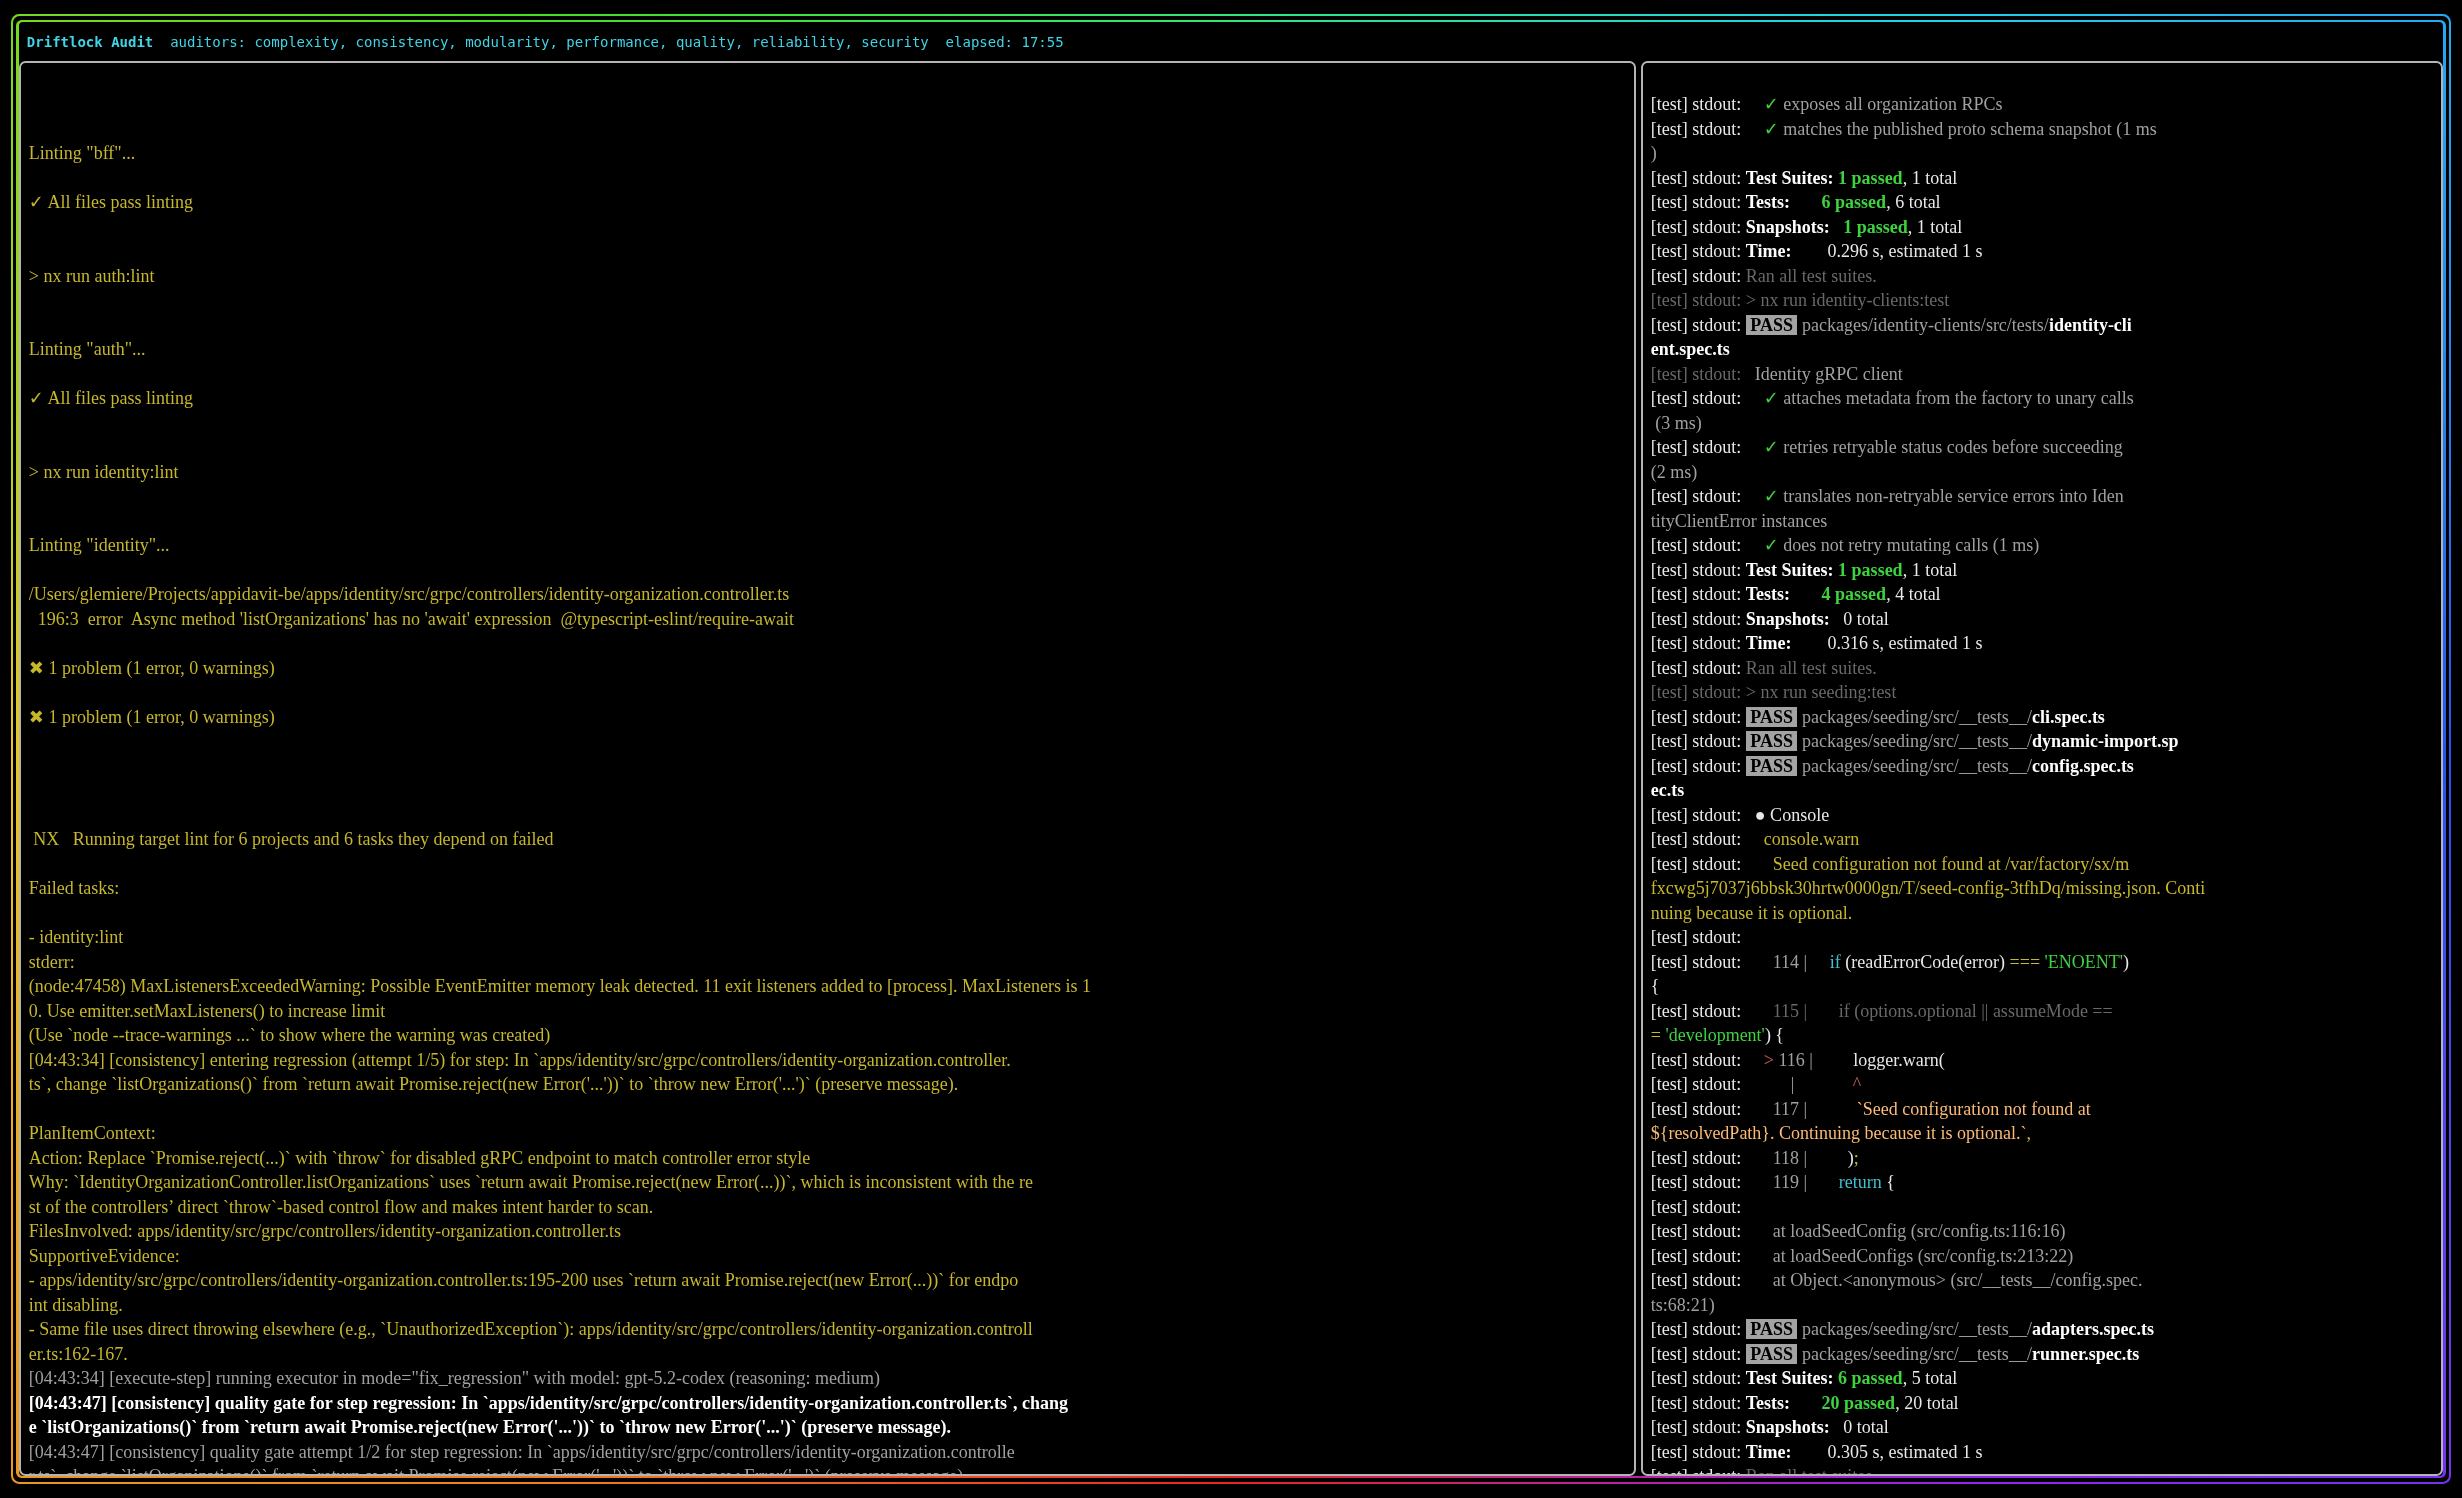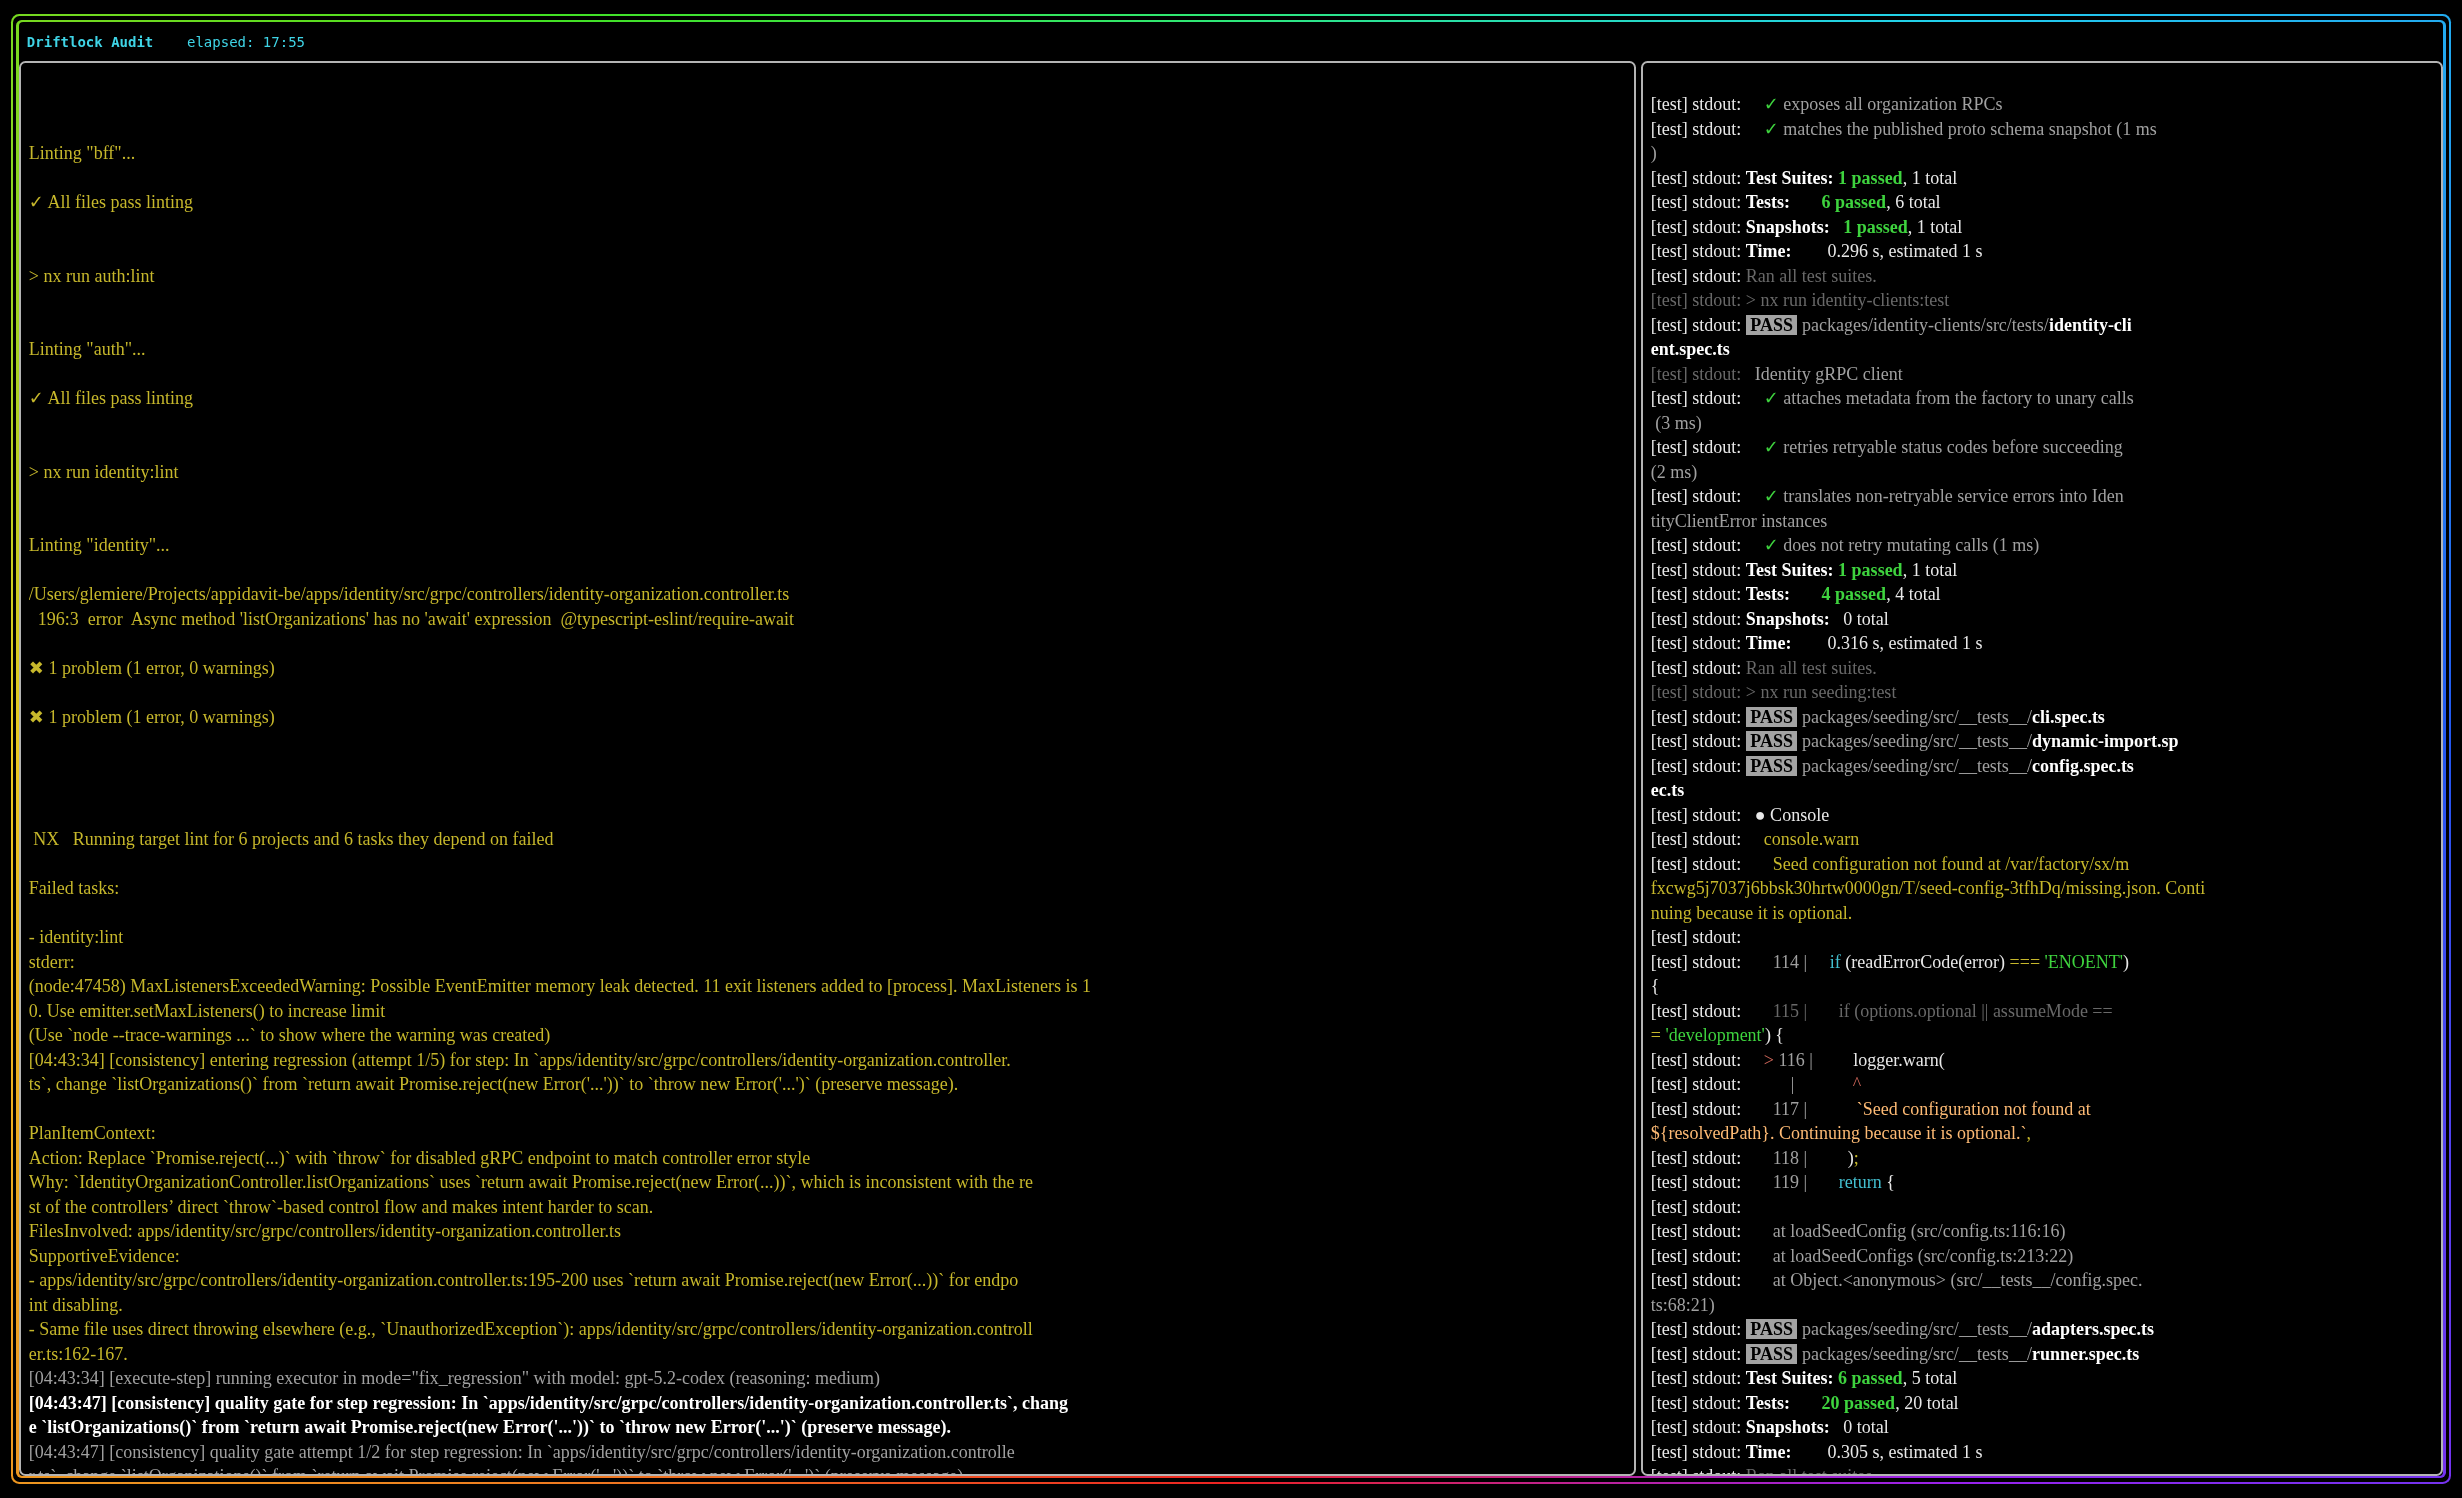--- a/index.html
+++ b/index.html
@@ -59,21 +59,21 @@
 </style>
 </head>
 <body>
 
 <div class="frame-outer">
   <div class="frame-gap">
     <div class="frame-inner">
       <div class="window">
 
         <div class="header">
-          <span class="app-title">Driftlock Audit</span><span class="hsep">  </span><span class="hsep">  </span><span>elapsed: 17:55</span>
+          <span class="app-title">Driftlock Audit</span><span class="hsep">  </span><span>auditors: complexity, consistency, modularity, performance, quality, reliability, security</span><span class="hsep">  </span><span>elapsed: 17:55</span>
         </div>
 
         <div class="main">
           <section class="pane pane-left">
             <div class="pane-body" id="left-body">
                 <div class="ln"> </div>
                 <div class="ln"> </div>
                 <div class="ln"> </div>
                 <div class="ln"><span class="sg-y">Linting "bff"...</span></div>
                 <div class="ln"> </div>

